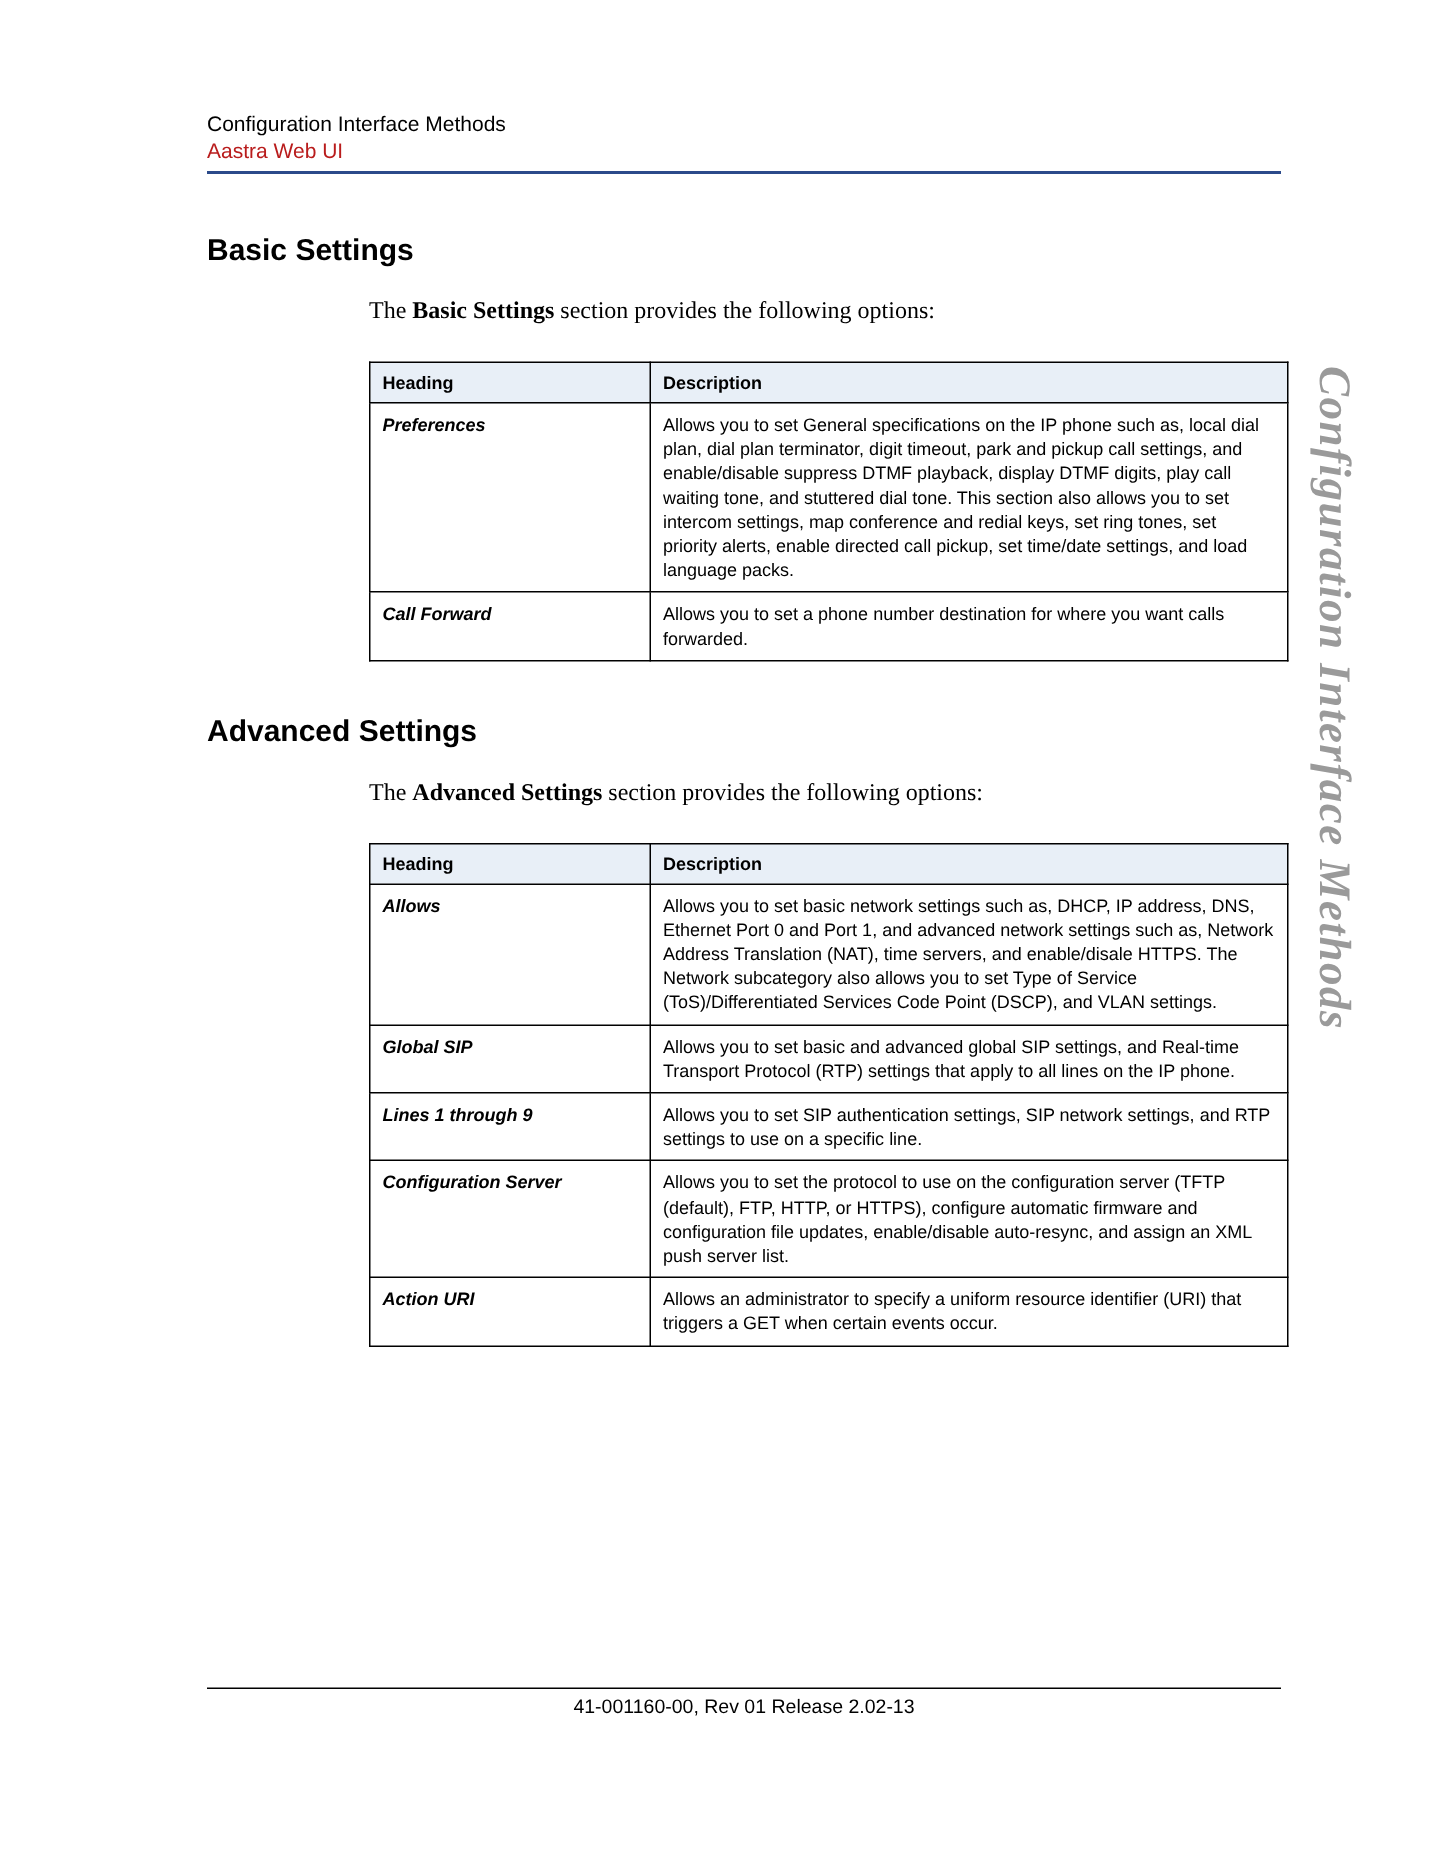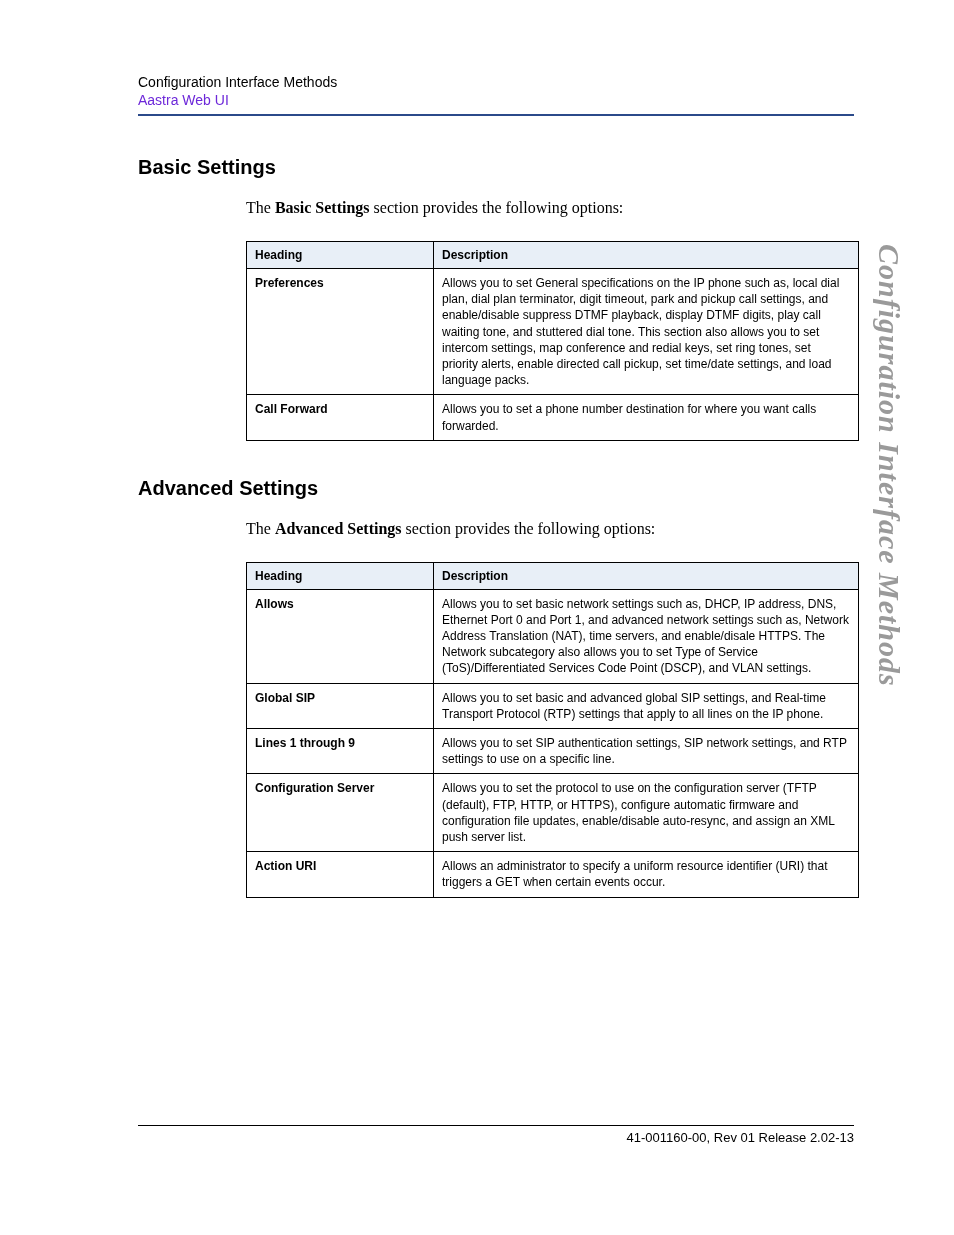--- a/index.html
+++ b/index.html
@@ -23,21 +23,21 @@
     padding-bottom: 6px;
     margin-bottom: 40px;
   }
   .header-line1 {
     font-size: 14px;
     color: #000;
     margin: 0;
   }
   .header-line2 {
     font-size: 14px;
-    color: #6d28d9;
+    color: #b91c1c;
     margin: 2px 0 0 0;
   }
   h2.section-heading {
     font-size: 20px;
     font-weight: bold;
     margin: 0 0 20px 0;
     color: #000;
   }
   .intro {
     font-family: "Times New Roman", Times, serif;
@@ -61,20 +61,21 @@
   }
   table.data td {
     padding: 6px 8px;
     border: 1px solid #000;
     vertical-align: top;
     line-height: 1.35;
   }
   table.data td.hcell {
     font-weight: bold;
     width: 170px;
+    font-style: italic;
   }
   .side-title {
     position: absolute;
     right: 48px;
     top: 244px;
     font-family: "Times New Roman", Times, serif;
     font-style: italic;
     font-weight: bold;
     font-size: 30px;
     color: #9a9a9a;
@@ -83,21 +84,21 @@
   }
   .footer {
     position: absolute;
     left: 138px;
     right: 100px;
     bottom: 90px;
     border-top: 1px solid #000;
     padding-top: 4px;
     font-size: 13px;
     display: flex;
-    justify-content: flex-end;
+    justify-content: center;
   }
 </style>
 </head>
 <body>
 
 <div class="page">
 
   <div class="header-block">
     <p class="header-line1">Configuration Interface Methods</p>
     <p class="header-line2">Aastra Web UI</p>

